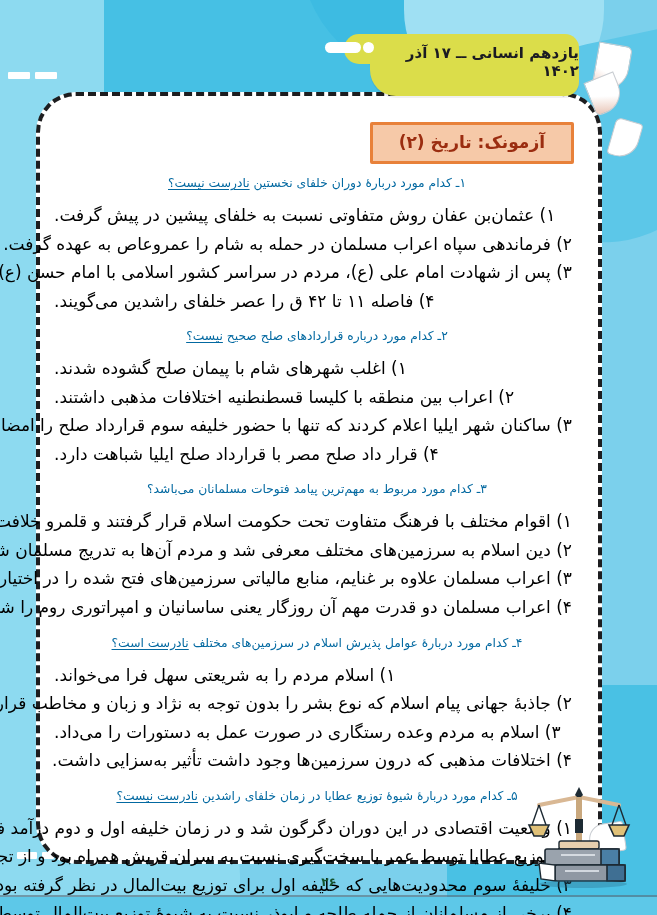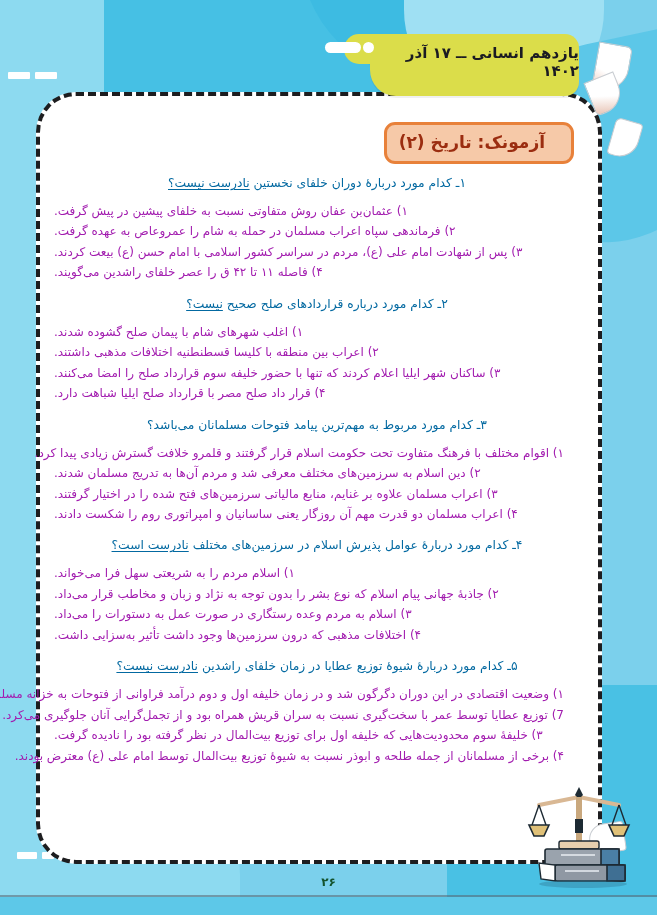--- a/index.html
+++ b/index.html
@@ -219,22 +219,22 @@
     z-index: 4;
   }
 
   
   .title-box {
     position: absolute;
     right: 24px;
     top: 26px;
     border: 3px solid #e8813a;
     background: #f6c9a8;
-    padding: 7px 26px 9px 12px;
-    border-radius: 11px;
+    padding: 7px 26px 9px 26px;
+    border-radius: 2px;
   }
   .title-text {
     font-size: 17px;
     font-weight: bold;
     color: #9b2d10;
     white-space: nowrap;
   }
 
   
   .questions {
@@ -257,25 +257,25 @@
   .qstem .neg {
     text-decoration: underline;
     text-underline-offset: 2px;
   }
   .opts {
     list-style: none;
     margin: 0;
     padding: 0;
   }
   .opt {
-    font-size: 12px;
-    color: #a21caf;
+    font-size: 17px;
+    color: #000000;
     line-height: 1.62;
     padding: 0;
-    margin: 0 16px 1px 0;
+    margin: 0 8px 1px 0;
     text-align: left;
     white-space: nowrap;
     direction: rtl;
   }
 
   
   .justice {
     position: absolute;
     right: 14px;
     bottom: 24px;

